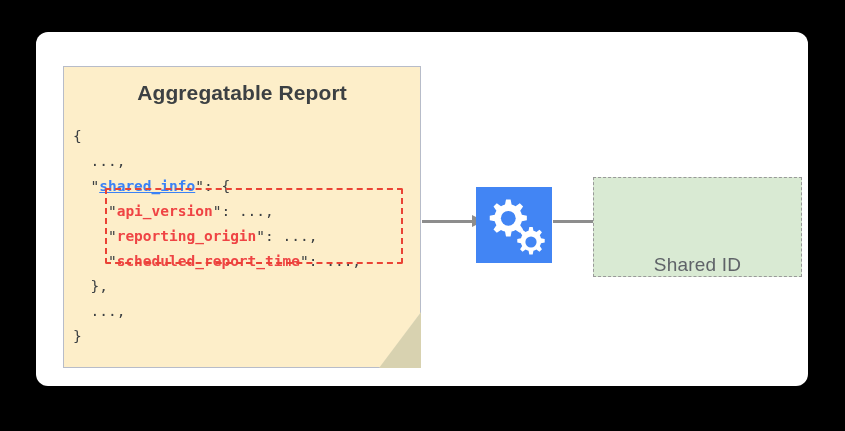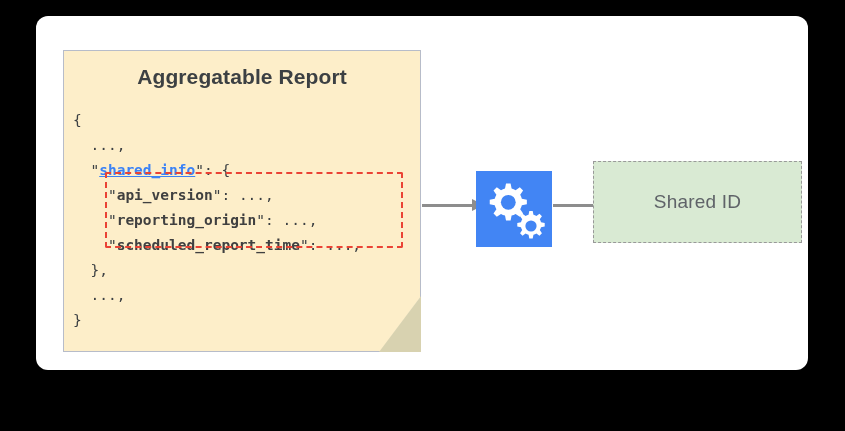--- a/index.html
+++ b/index.html
@@ -18,21 +18,21 @@
     position: relative;
     width: 845px;
     height: 431px;
     background: #000000;
   }
 
   
   #card {
     position: absolute;
     left: 36px;
-    top: 16px;
+    top: 32px;
     width: 772px;
     height: 354px;
     background: #ffffff;
     border-radius: 12px;
   }
 
   
   #doc {
     position: absolute;
     left: 27px;      
@@ -82,21 +82,21 @@
     color: #3c4043;
     white-space: pre;
   }
   .ln { display: block; height: 25px; }
   .key-link {
     color: #3b82f6;
     font-weight: bold;
     text-decoration: underline;
   }
   .key {
-    color: #404040;
+    color: #ef4444;
     font-weight: bold;
   }
   .punc { color: #3c4043; }
 
   
   #highlight {
     position: absolute;
     left: 42px;     
     top: 122px;     
     width: 298px;
@@ -140,26 +140,26 @@
     background: #4285f4;
   }
   #gears svg { display: block; width: 76px; height: 76px; }
 
   
   #sharedid {
     position: absolute;
     left: 557px;   
     top: 145px;    
     width: 209px;
-    height: 82px;
+    height: 100px;
     background: #d9ead3;
     border: 1.5px dashed #999999;
     box-sizing: border-box;
     display: flex;
-    align-items: center;
+    align-items: flex-end;
     justify-content: center;
   }
   #sharedid-label {
     font-size: 19px;
     color: #5f6368;
     letter-spacing: 0.2px;
   }
 </style>
 </head>
 <body>

